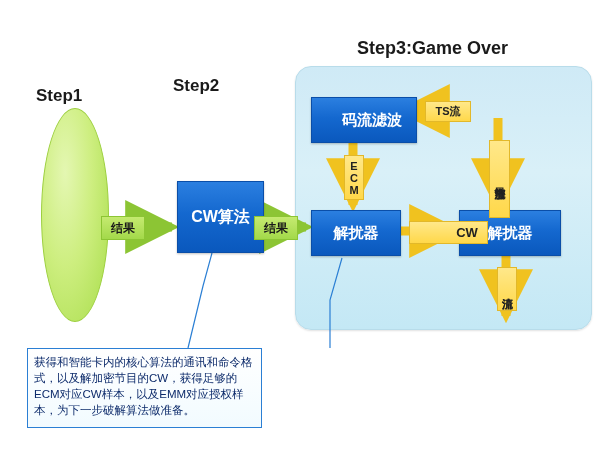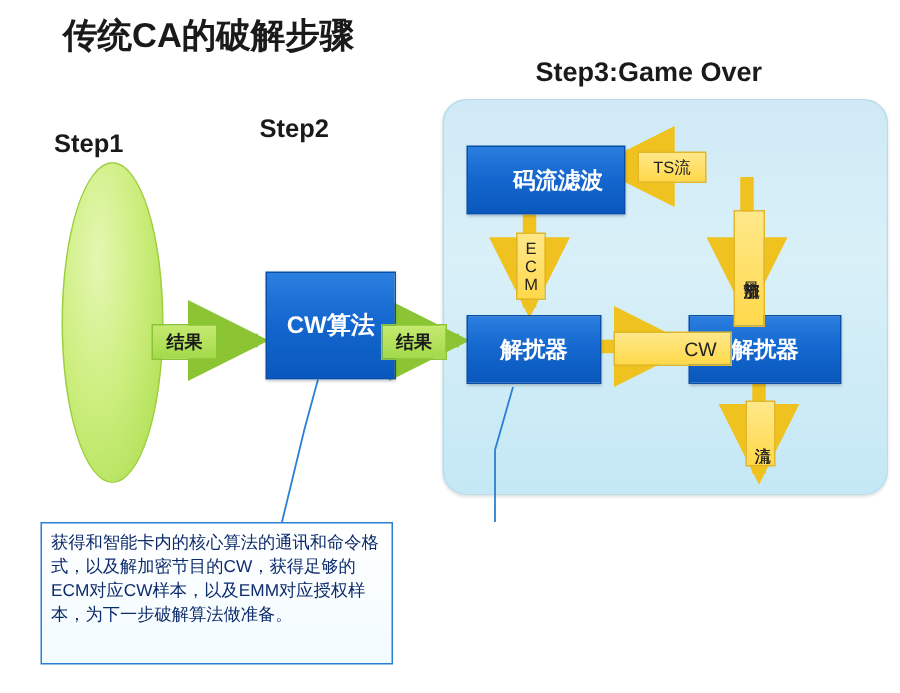--- a/index.html
+++ b/index.html
@@ -116,21 +116,21 @@
     height: 44px;
     font-size: 15px;
   }
 
   
   .yellow-tag {
     background: linear-gradient(to bottom, #ffe88a 0%, #ffd84a 100%);
     border: 1px solid #e2b82a;
     color: #222;
     font-size: 11px;
-    font-weight: normal;
+    font-weight: bold;
     display: flex;
     align-items: center;
     justify-content: center;
     text-align: center;
   }
   #tag-ecm {
     left: 344px;
     top: 155px;
     width: 18px;
     height: 43px;
@@ -190,21 +190,21 @@
     color: #0d2b6b;
     font-size: 11.5px;
     line-height: 16px;
     padding: 5px 6px;
     box-sizing: border-box;
   }
   #note-left {
     left: 27px;
     top: 348px;
     width: 235px;
-    height: 95px;
+    height: 80px;
   }
   #note-right {
     left: 272px;
     top: 348px;
     width: 202px;
     height: 95px;
   }
 
   
   #arrows {
@@ -215,21 +215,20 @@
     pointer-events: none;
   }
 </style>
 </head>
 <body>
 
 <div id="canvas">
 
   <div class="abs" id="step3-panel"></div>
 
-  <div class="abs" id="page-title">传统CA的破解步骤</div>
 
   <div class="abs step-label" id="step1-label">Step1</div>
   <div class="abs step-label" id="step2-label">Step2</div>
   <div class="abs step-label" id="step3-label">Step3:Game Over</div>
 
   <svg class="abs" id="arrows" viewBox="0 0 600 462">
     <defs>
       <marker id="arrow-green" markerWidth="7" markerHeight="7" refX="5.2" refY="3" orient="auto">
         <path d="M0,0 L6,3 L0,6 Z" fill="#8cc534"></path>
       </marker>

